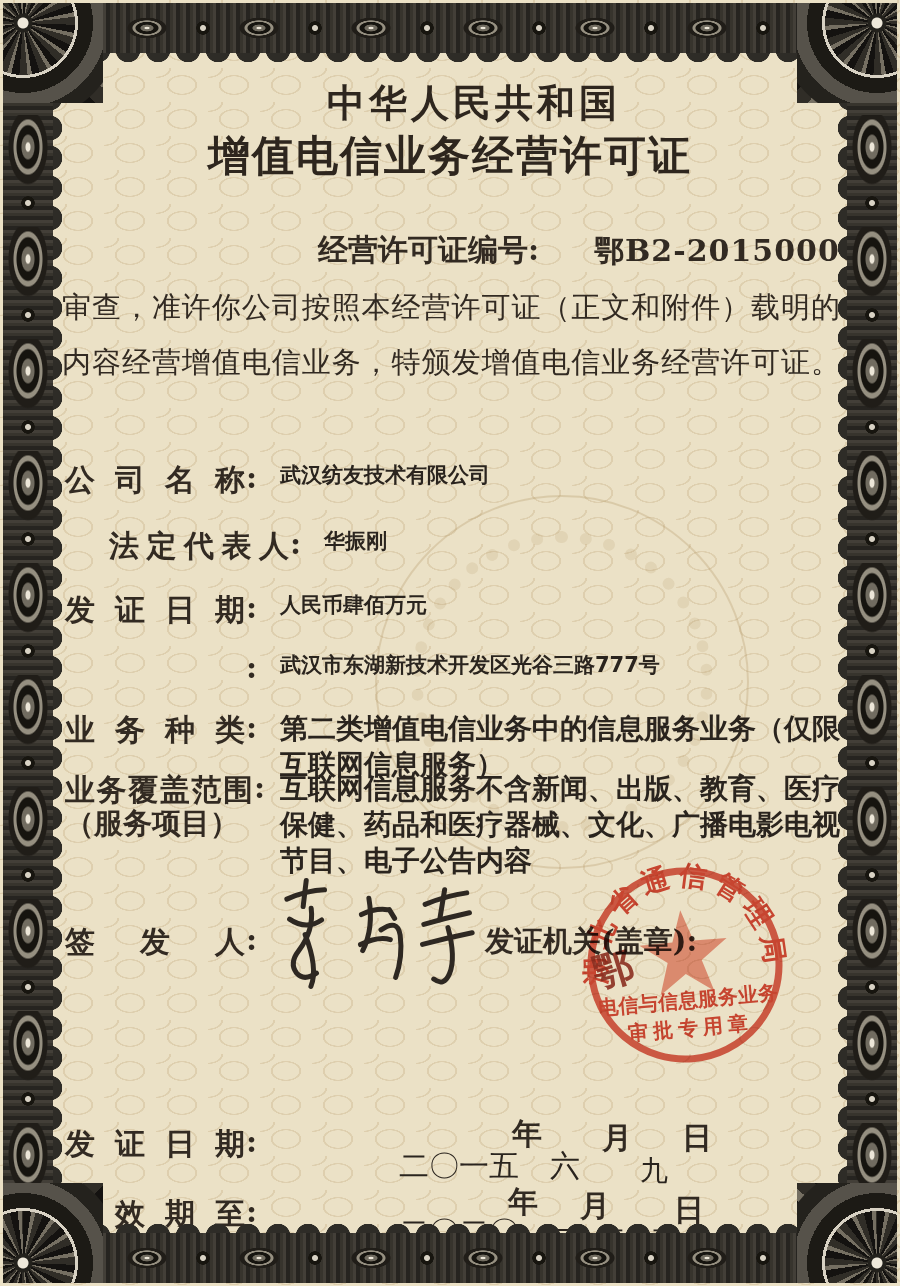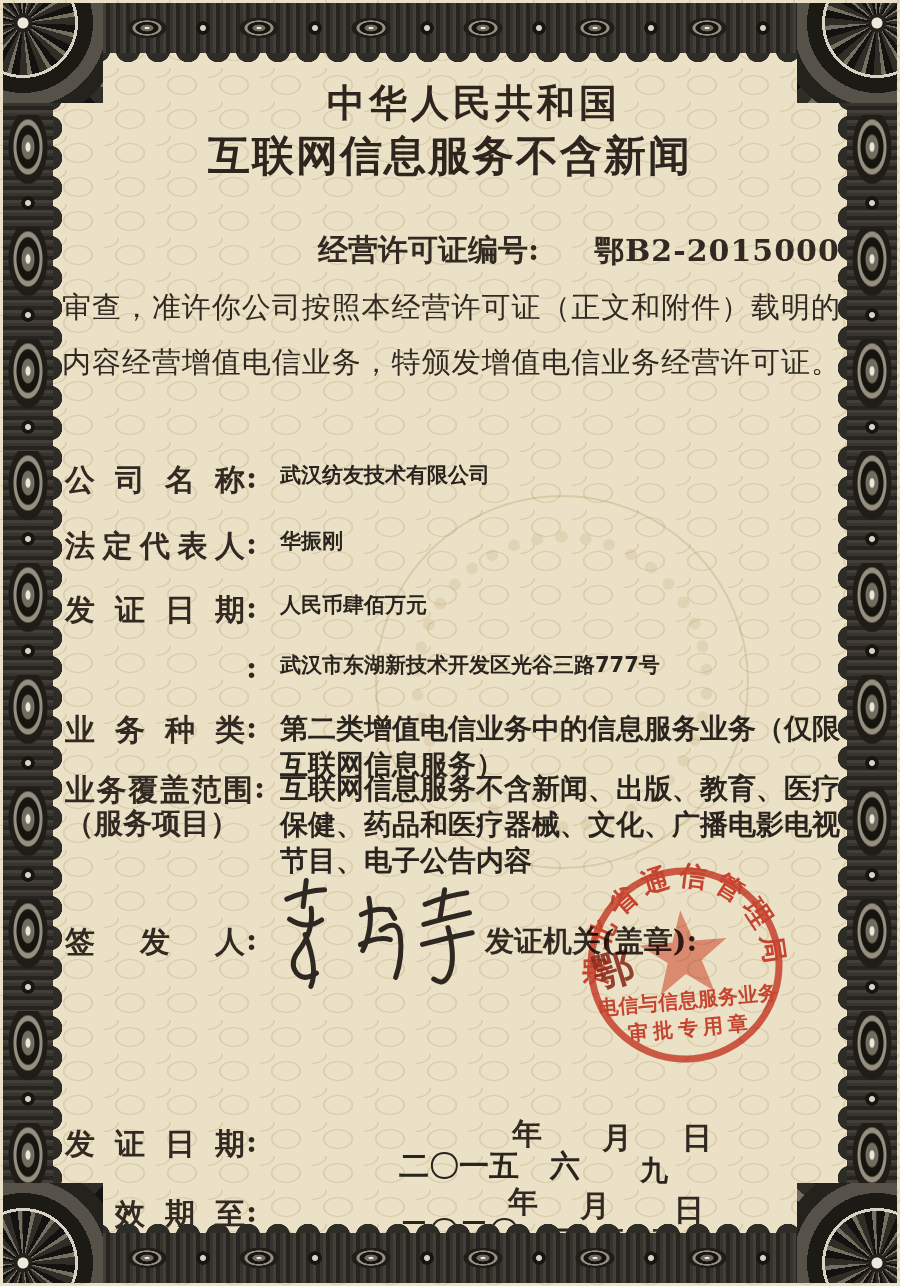--- a/index.html
+++ b/index.html
@@ -77,21 +77,21 @@
   .jlabel{display:inline-block;width:180px;text-align:justify;text-align-last:justify;font-size:30px;font-weight:600;vertical-align:top;}
   .colon{position:absolute;left:181px;top:0;font-size:30px;font-weight:600;}
   .rval{position:absolute;left:215px;top:1px;font-size:21px;font-weight:bold;
     font-family:"DejaVu Sans","Liberation Sans",sans-serif;color:#2a241e;white-space:nowrap;}
   .rval.small{font-size:28px;line-height:36px;}
   .sublabel{position:absolute;left:0;top:34px;font-size:29px;font-weight:600;}
   .authority{left:485px;top:922px;font-size:29px;font-weight:600;}
   .sig-svg{left:278px;top:870px;z-index:3;}
   .seal-svg{left:578px;top:858px;z-index:3;mix-blend-mode:multiply;opacity:.93;transform:rotate(-5deg);}
   .dunit{position:absolute;font-size:30px;font-weight:600;z-index:3;}
-  .dval{position:absolute;font-weight:bold;font-family:"DejaVu Sans","Liberation Sans",sans-serif;color:#2a241e;z-index:3;white-space:nowrap;text-align:center;}
+  .dval{position:absolute;font-weight:normal;font-family:"DejaVu Sans","Liberation Sans",sans-serif;color:#2a241e;z-index:3;white-space:nowrap;text-align:center;}
 </style>
 </head>
 <body>
 
 <div class="certificate">
 
   <div class="fr h fr-top"></div>
   <div class="fr h fr-bottom"></div>
   <div class="fr v fr-left"></div>
   <div class="fr v fr-right"></div>
@@ -100,35 +100,35 @@
   <div class="sc sc-left"></div>
   <div class="sc sc-right"></div>
   <div class="corner c-tl"></div>
   <div class="corner c-tr"></div>
   <div class="corner c-bl"></div>
   <div class="corner c-br"></div>
 
   <div class="medallion"></div>
 
   <div class="abs title1">中华人民共和国</div>
-  <div class="abs title2">互联网信息服务不含新闻</div>
+  <div class="abs title2">增值电信业务经营许可证</div>
 
   <div class="abs lic-label">经营许可证编号:</div>
   <div class="abs lic-value">鄂B2-20150006</div>
 
   <div class="abs body-par">
     <div class="pline">审查，准许你公司按照本经营许可证（正文和附件）载明的</div>
     <div class="pline">内容经营增值电信业务，特颁发增值电信业务经营许可证。</div>
   </div>
 
   <div class="abs row" style="top:460px;">
     <span class="jlabel">公司名称</span><span class="colon">:</span>
     <div class="rval">武汉纺友技术有限公司</div>
   </div>
-  <div class="abs row" style="top:526px;">
+  <div class="abs row" style="top:526px;margin-left:44px;">
     <span class="jlabel">法定代表人</span><span class="colon">:</span>
     <div class="rval">华振刚</div>
   </div>
   <div class="abs row" style="top:590px;">
     <span class="jlabel">发证日期</span><span class="colon">:</span>
     <div class="rval">人民币肆佰万元</div>
   </div>
   <div class="abs row" style="top:650px;">
     <span class="colon">:</span>
     <div class="rval">武汉市东湖新技术开发区光谷三路777号</div>

